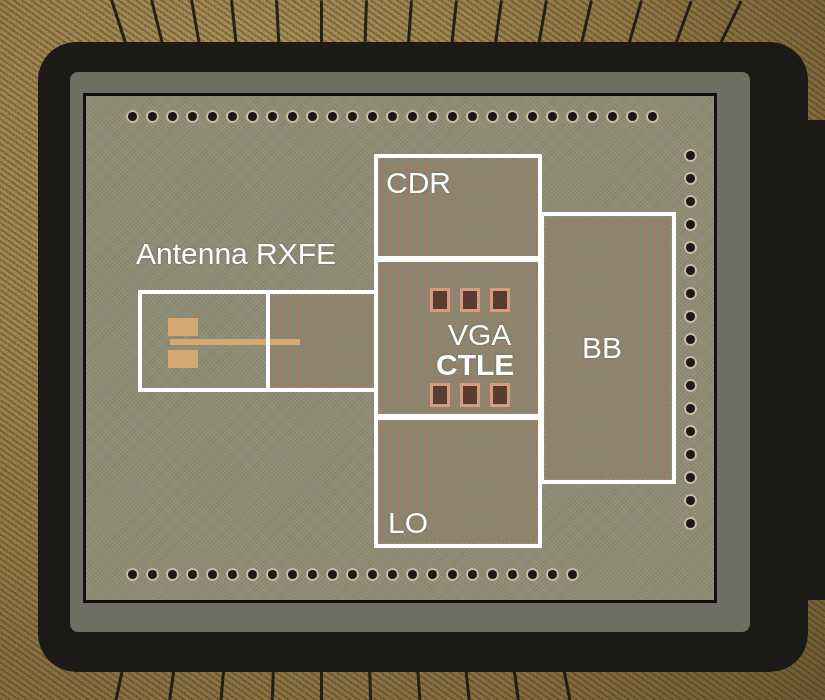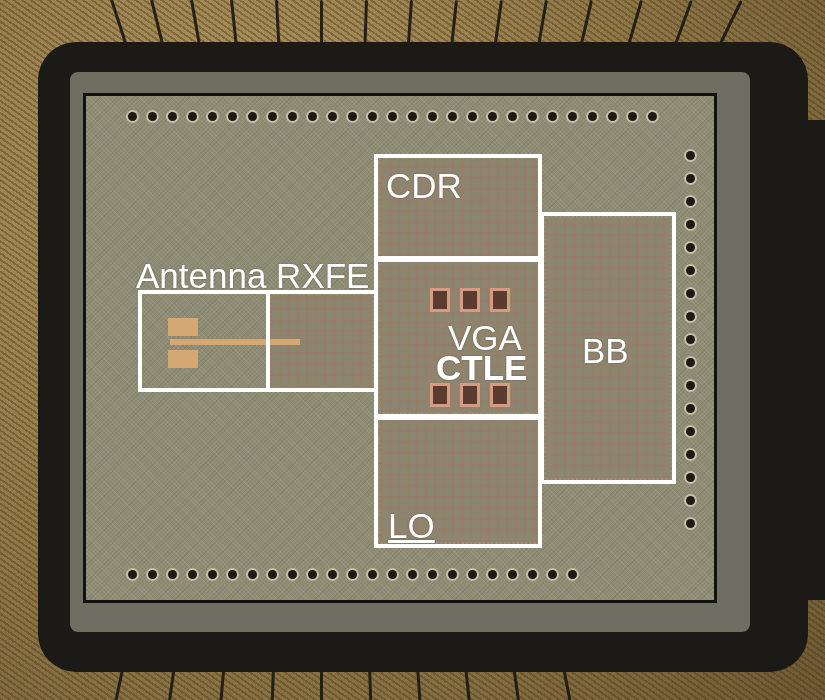--- a/index.html
+++ b/index.html
@@ -20,21 +20,21 @@
     outline:3px solid #111;}
   .pad-row{position:absolute;display:flex;gap:11px;}
   .pad{width:9px;height:9px;border-radius:50%;background:#1d1a15;box-shadow:0 0 0 2px #c9bfa8;}
   .pad-col{position:absolute;display:flex;flex-direction:column;gap:14px;}
   .box{position:absolute;border:4px solid #fff;box-sizing:border-box;}
   .circuit{position:absolute;
     background:
       repeating-linear-gradient(90deg, rgba(180,110,90,.35) 0 2px, transparent 2px 9px),
       repeating-linear-gradient(0deg, rgba(180,110,90,.25) 0 2px, transparent 2px 11px),
       #8a8670;}
-  .label{position:absolute;color:#fff;font-size:35px;line-height:1;text-align:center;
+  .label{position:absolute;color:#fff;font-size:30px;line-height:1;text-align:center;
     text-shadow:0 0 2px rgba(0,0,0,.3);white-space:nowrap;}
   .cap{position:absolute;width:14px;height:18px;background:#5a3b30;border:3px solid #d59b83;}
   .ant{position:absolute;background:#d4a873;}
 </style>
 </head>
 <body>
 
 <div>
   <div class="wire" style="left:110px;top:0;height:110px;transform:rotate(-18deg)"></div>
   <div class="wire" style="left:150px;top:0;height:110px;transform:rotate(-14deg)"></div>
@@ -166,18 +166,18 @@
 <div class="ant" style="left:168px;top:350px;width:30px;height:18px;"></div>
 <div class="ant" style="left:170px;top:339px;width:130px;height:6px;"></div>
 
 <div class="box" style="left:138px;top:290px;width:132px;height:102px;"></div>
 <div class="box" style="left:266px;top:290px;width:112px;height:102px;"></div>
 <div class="box" style="left:374px;top:154px;width:168px;height:108px;"></div>
 <div class="box" style="left:374px;top:256px;width:168px;height:164px;"></div>
 <div class="box" style="left:374px;top:414px;width:168px;height:134px;"></div>
 <div class="box" style="left:540px;top:212px;width:136px;height:272px;"></div>
 
-<div class="label" style="left:136px;top:258px;">Antenna RXFE</div>
+<div class="label" style="left:136px;top:239px;">Antenna RXFE</div>
 <div class="label" style="left:386px;top:168px;">CDR</div>
 <div class="label" style="left:448px;top:320px;">VGA</div>
 <div class="label" style="left:436px;top:350px;font-weight:bold;">CTLE</div>
 <div class="label" style="left:582px;top:333px;text-align:right;">BB</div>
-<div class="label" style="left:388px;top:508px;text-decoration:underline;">LO</div>
+<div class="label" style="left:388px;top:508px;">LO</div>
 
 </body></html>

